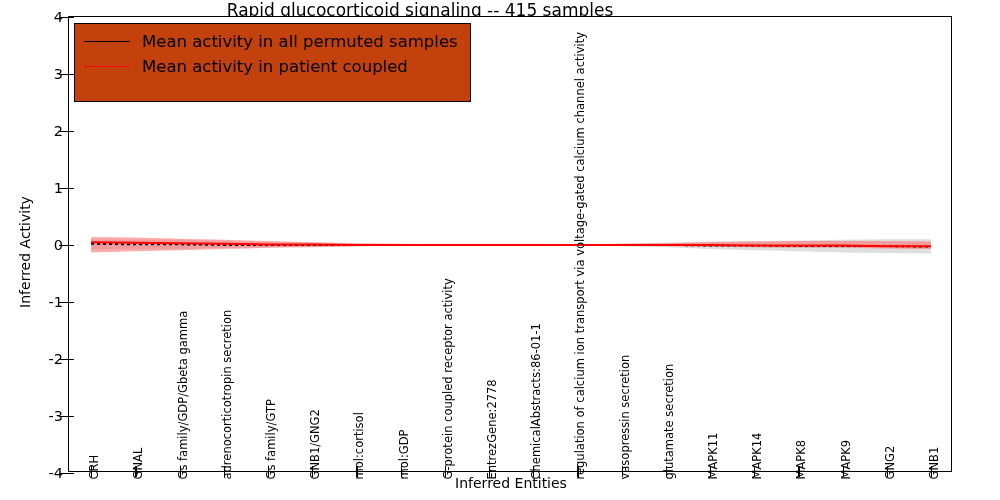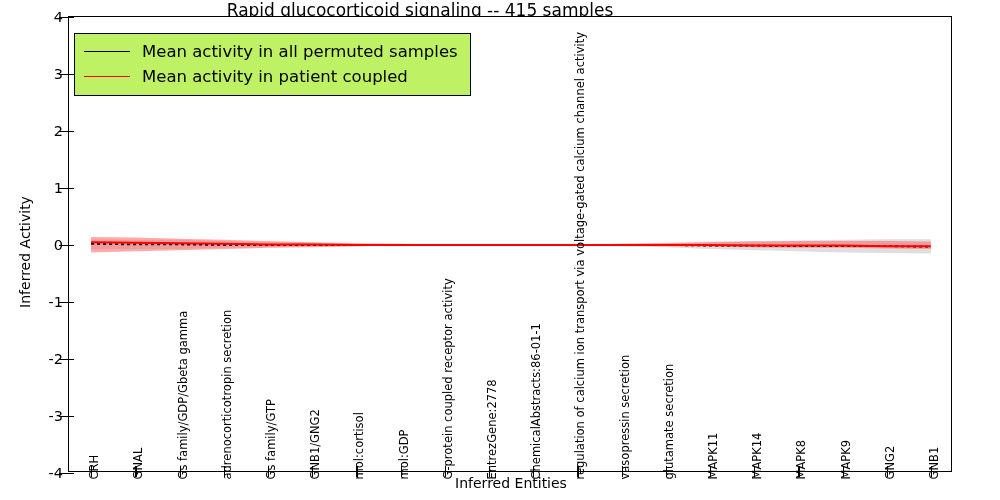--- a/index.html
+++ b/index.html
@@ -27,22 +27,22 @@
   
   .xtick{position:absolute;bottom:-6px;width:1.3px;height:6px;background:#000;}
   .xtick.in{bottom:0px;height:5px;}
   .xtlabel{position:absolute;bottom:-8px;transform-origin:left bottom;
            transform:rotate(-90deg) translateY(50%);
            font-size:11.5px;white-space:nowrap;line-height:11.5px;}
   #xlabel{position:absolute;left:0;width:884px;top:458px;text-align:center;
           font-size:14px;}
 
   
-  #legend{position:absolute;left:5px;top:16px;border:1.3px solid #000;
-          background:#bef264;padding:5px 12px 6px 9px;}
+  #legend{position:absolute;left:5px;top:6px;border:1.3px solid #000;
+          background:#c2410c;padding:5px 12px 22px 9px;}
   .lrow{display:flex;align-items:center;height:25px;}
   .lline{width:46px;height:0;border-top:1.4px solid #000;margin-right:12px;}
   .lline.red{border-top-color:#ff0000;}
   .ltext{font-size:16.5px;white-space:nowrap;}
 
   svg{display:block;}
 </style>
 </head>
 <body>
 

